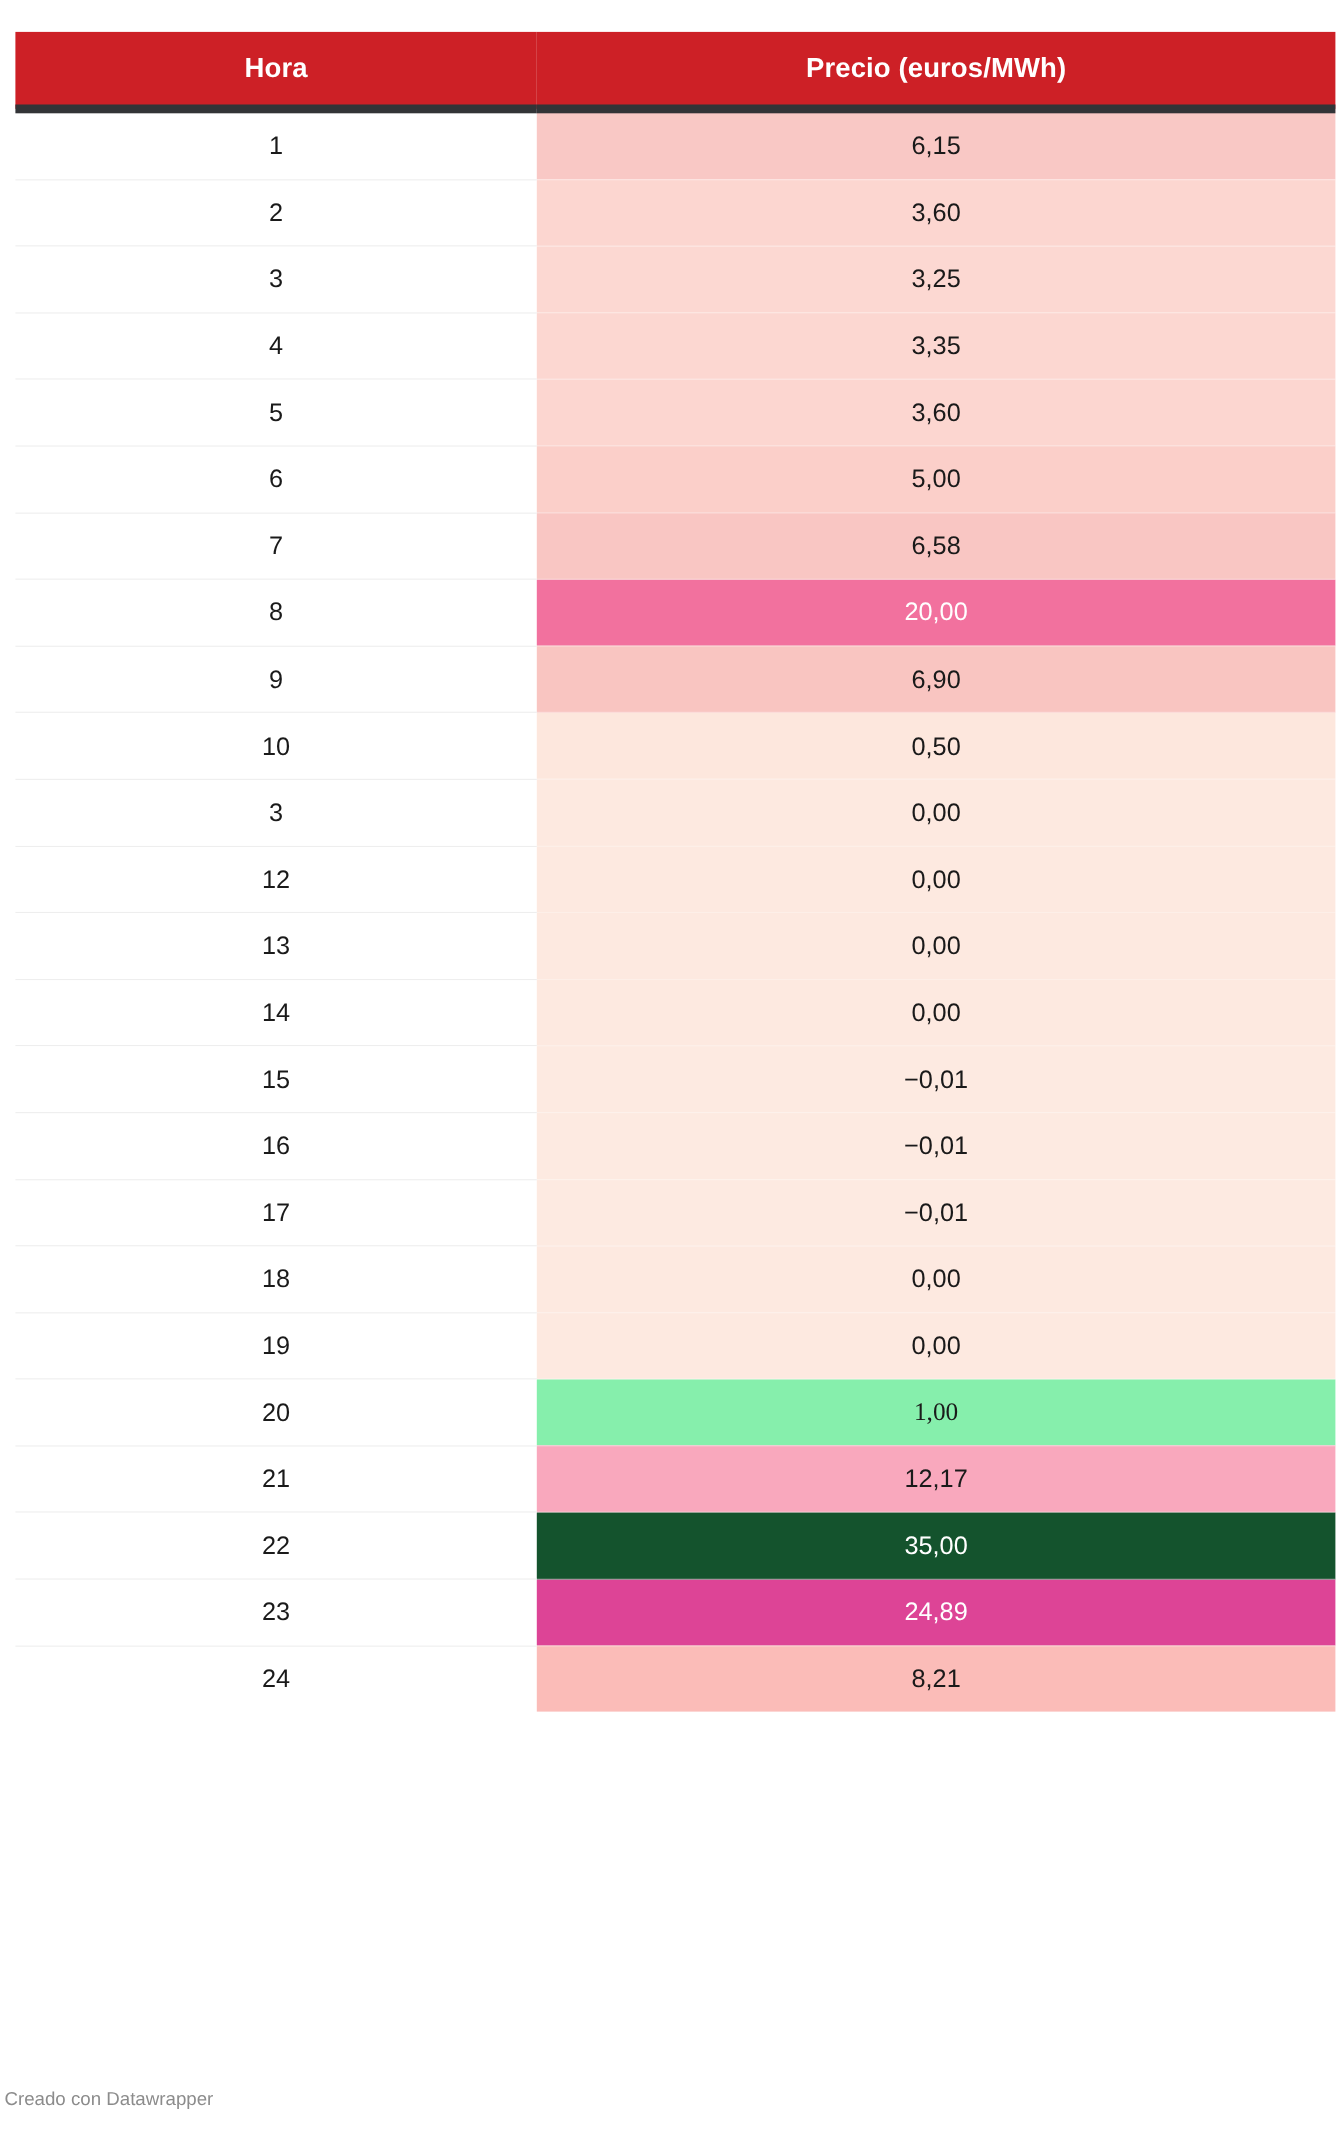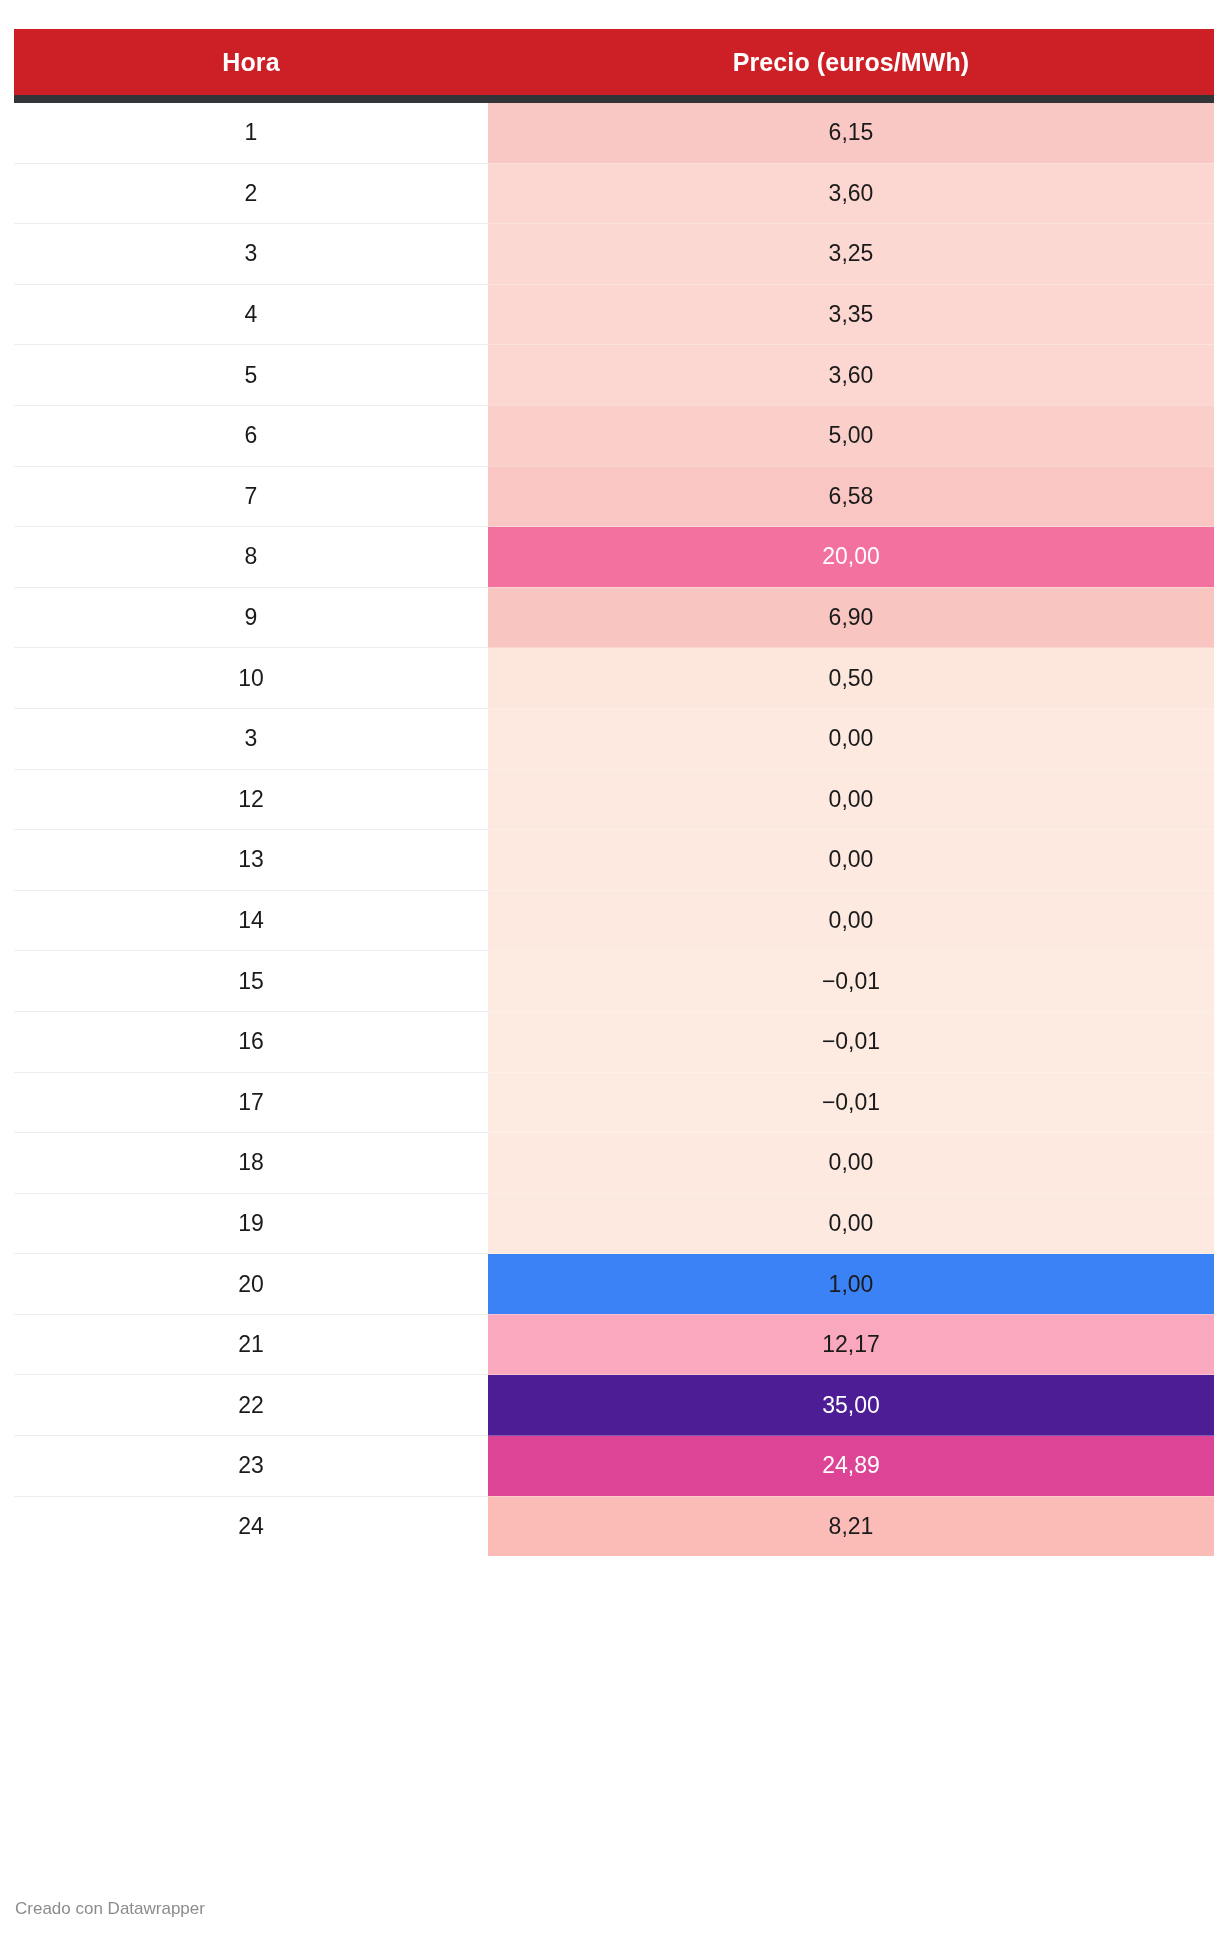--- a/index.html
+++ b/index.html
@@ -60,21 +60,21 @@
   }
   table.dw-table tbody td.precio-cell {
     border-top-color: rgba(255,255,255,0.28);
   }
   table.dw-table tbody tr:first-child td.precio-cell {
     border-top: none;
     text-align: center;
   }
   .footer-note {
     position: absolute;
-    left: 15px;
+    left: 4px;
     top: 1899px;
     font-size: 17px;
     color: #8c8c8c;
     font-family: "Liberation Sans", "DejaVu Sans", sans-serif;
     white-space: nowrap;
   }
 </style>
 </head>
 <body>
 
@@ -159,29 +159,29 @@
         <tr>
           <td class="hora-cell">18</td>
           <td class="precio-cell" style="background-color: rgb(253, 233, 224); color: rgb(26, 26, 26);">0,00</td>
         </tr>
         <tr>
           <td class="hora-cell">19</td>
           <td class="precio-cell" style="background-color: rgb(253, 233, 224); color: rgb(26, 26, 26);">0,00</td>
         </tr>
         <tr>
           <td class="hora-cell">20</td>
-          <td class="precio-cell" style="background-color: #3b82f6; color: rgb(26, 26, 26);">1,00</td>
+          <td class="precio-cell" style="background-color: #86efac; color: rgb(26, 26, 26); font-family: Liberation Serif, serif;">1,00</td>
         </tr>
         <tr>
           <td class="hora-cell">21</td>
           <td class="precio-cell" style="background-color: rgb(249, 168, 189); color: rgb(26, 26, 26);">12,17</td>
         </tr>
         <tr>
           <td class="hora-cell">22</td>
-          <td class="precio-cell" style="background-color: #4c1d95; color: rgb(255, 255, 255);">35,00</td>
+          <td class="precio-cell" style="background-color: #14532d; color: rgb(255, 255, 255);">35,00</td>
         </tr>
         <tr>
           <td class="hora-cell">23</td>
           <td class="precio-cell" style="background-color: rgb(221, 68, 150); color: rgb(255, 255, 255);">24,89</td>
         </tr>
         <tr>
           <td class="hora-cell">24</td>
           <td class="precio-cell" style="background-color: rgb(251, 188, 184); color: rgb(26, 26, 26);">8,21</td>
         </tr>
       </tbody>

